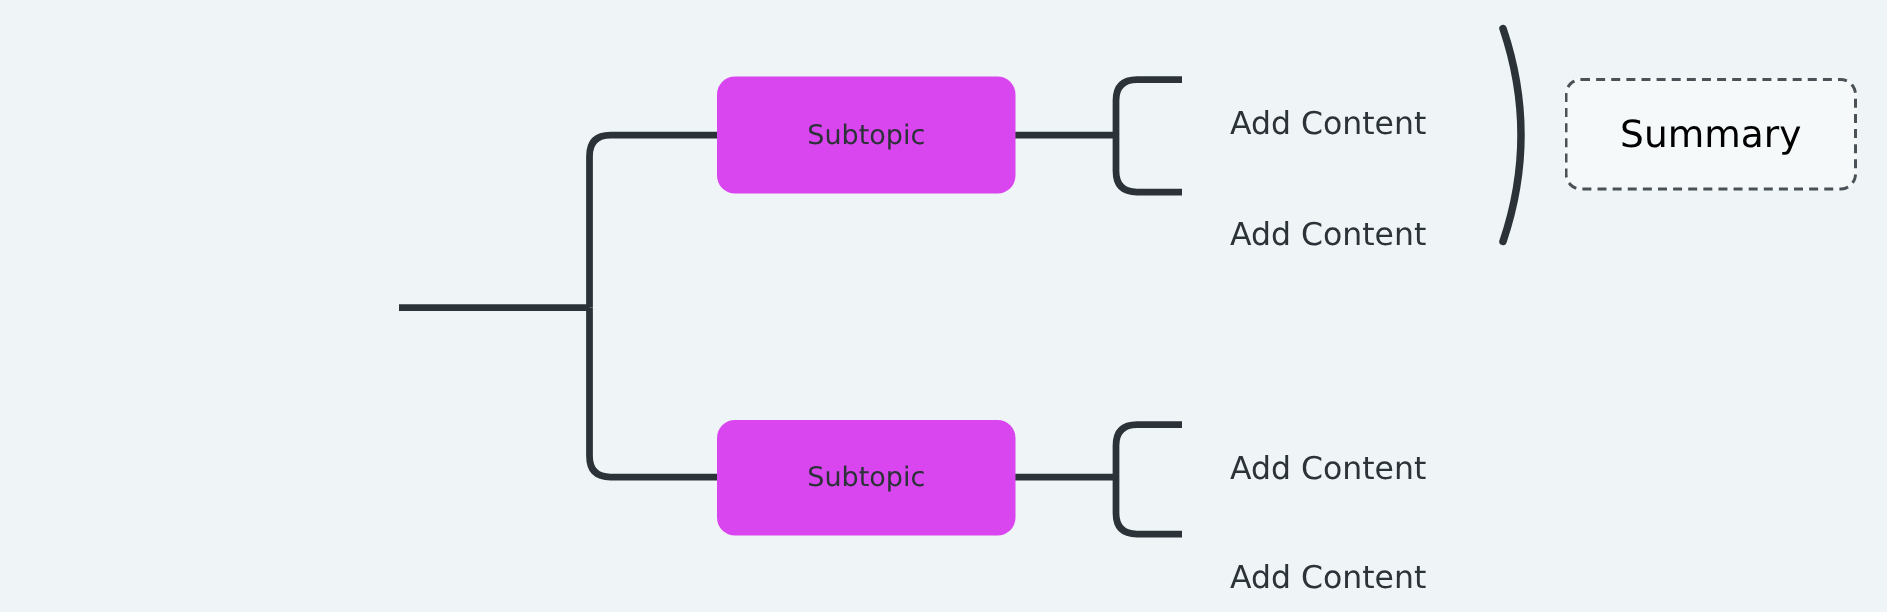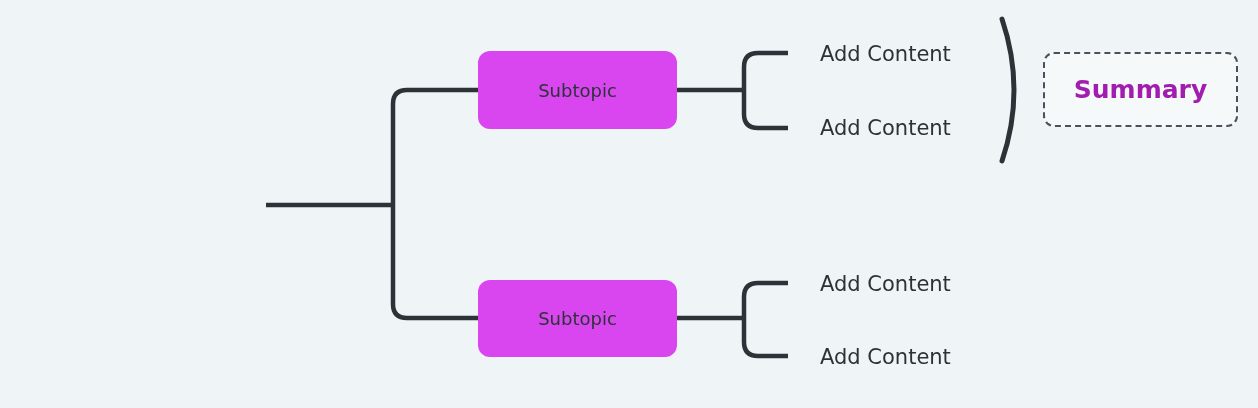--- a/index.html
+++ b/index.html
@@ -60,37 +60,37 @@
   }
   .node-subtopic.top    { left: 478px; top: 51px; }
   .node-subtopic.bottom { left: 478px; top: 280px; height: 77px; }
 
   .node-leaf {
     height: 30px;
     font-size: 21px;
     color: #2c3338;
     justify-content: flex-start;
     white-space: nowrap;
+    margin-top: 28px;
   }
   .leaf-a { left: 820px; top: 39px; }
   .leaf-b { left: 820px; top: 113px; }
   .leaf-c { left: 820px; top: 269px; }
   .leaf-d { left: 820px; top: 342px; }
 
   .node-summary {
     left: 1043px;
     top: 52px;
     width: 195px;
     height: 75px;
     background: #f6f9fa;
     border: 2px dashed #4a5257;
     border-radius: 11px;
     font-size: 25px;
-    color: #a21caf;
-    font-weight: bold;
+    color: #000000;
   }
 </style>
 </head>
 <body>
 
 <div id="mindmap-canvas">
 
   <svg id="connector-layer" viewBox="0 0 1258 408" width="1258" height="408" xmlns="http://www.w3.org/2000/svg">
 
     <g fill="none" stroke="#2c3338" stroke-width="4.5" stroke-linecap="butt">

